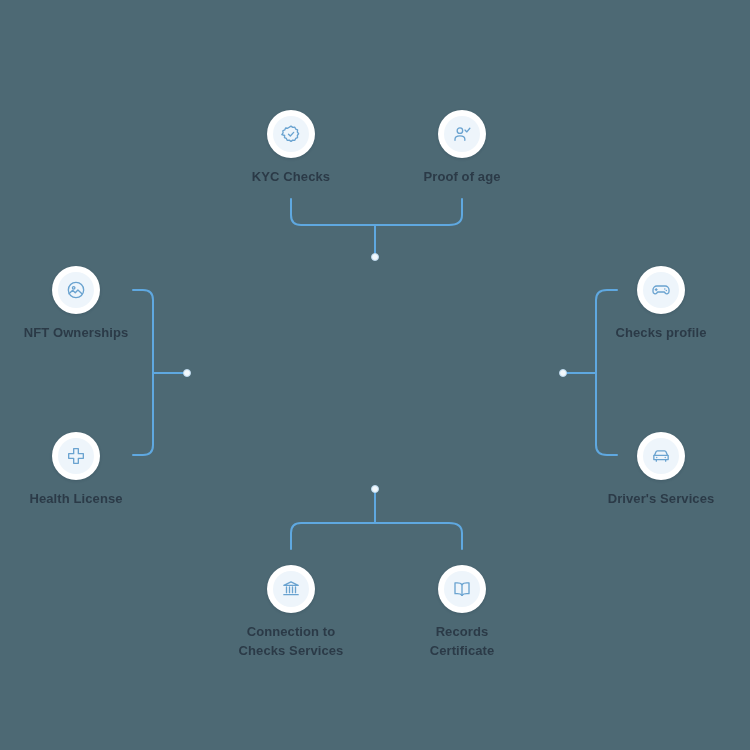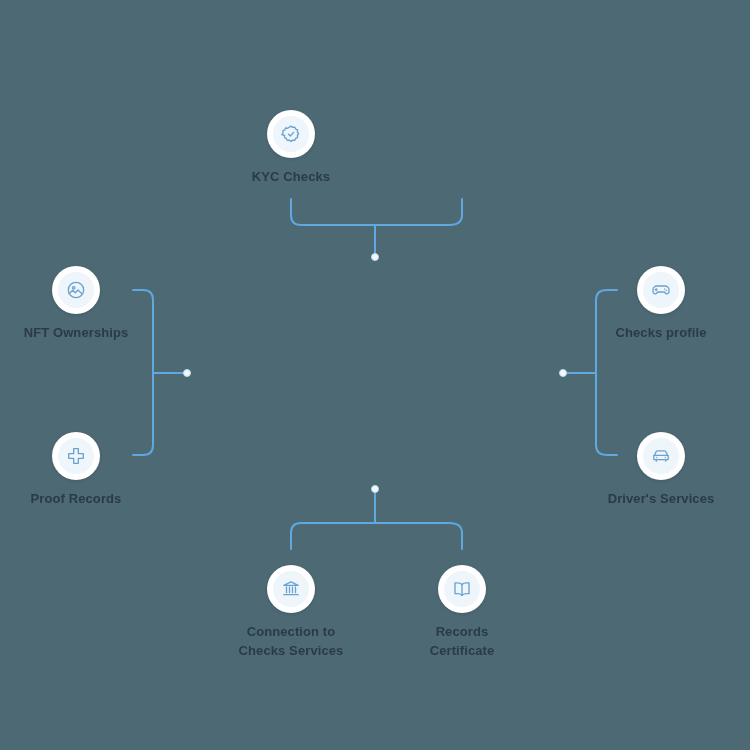--- a/index.html
+++ b/index.html
@@ -101,20 +101,34 @@
           <svg width="20" height="20" viewBox="0 0 24 24" fill="none" stroke="#6aa3d0" stroke-width="1.6" stroke-linecap="round" stroke-linejoin="round">
             <path d="M12 2.6l2.1 1.5 2.5-.3 1 2.3 2.3 1-.3 2.5 1.5 2.1-1.5 2.1.3 2.5-2.3 1-1 2.3-2.5-.3-2.1 1.5-2.1-1.5-2.5.3-1-2.3-2.3-1 .3-2.5L1 12.7l1.5-2.1-.3-2.5 2.3-1 1-2.3 2.5.3z"></path>
             <polyline points="9,12.2 11.2,14.4 15.2,10"></polyline>
           </svg>
         </span>
       </div>
     </div>
     <div class="node-label">KYC Checks</div>
   </div>
 
+  <div class="node" style="left:462px; top:110px;">
+    <div class="node-circle">
+      <div class="node-circle-inner">
+        <span class="node-icon">
+          <svg width="20" height="20" viewBox="0 0 24 24" fill="none" stroke="#6aa3d0" stroke-width="1.6" stroke-linecap="round" stroke-linejoin="round">
+            <circle cx="9.5" cy="8" r="3.3"></circle>
+            <path d="M3.6 19.5v-1.3c0-2.3 2.6-3.9 5.9-3.9s5.9 1.6 5.9 3.9v1.3"></path>
+            <polyline points="15.6,7.3 17.8,9.5 21.4,5.1"></polyline>
+          </svg>
+        </span>
+      </div>
+    </div>
+    <div class="node-label">Proof of age</div>
+  </div>
 
   <div class="node" style="left:76px; top:266px;">
     <div class="node-circle">
       <div class="node-circle-inner">
         <span class="node-icon">
           <svg width="20" height="20" viewBox="0 0 24 24" fill="none" stroke="#6aa3d0" stroke-width="1.6" stroke-linecap="round" stroke-linejoin="round">
             <circle cx="12" cy="12" r="9.2"></circle>
             <circle cx="9.2" cy="9.4" r="1.5"></circle>
             <path d="M3.6 16.6l4.4-4.2 3.1 2.9 3.2-3.3 4.8 4.6"></path>
           </svg>
@@ -127,21 +141,21 @@
   <div class="node" style="left:76px; top:432px;">
     <div class="node-circle">
       <div class="node-circle-inner">
         <span class="node-icon">
           <svg width="20" height="20" viewBox="0 0 24 24" fill="none" stroke="#6aa3d0" stroke-width="1.6" stroke-linecap="round" stroke-linejoin="round">
             <path d="M9.2 3.2h5.6v6h6v5.6h-6v6H9.2v-6h-6V9.2h6z"></path>
           </svg>
         </span>
       </div>
     </div>
-    <div class="node-label">Proof Records</div>
+    <div class="node-label">Health License</div>
   </div>
 
   <div class="node" style="left:661px; top:266px;">
     <div class="node-circle">
       <div class="node-circle-inner">
         <span class="node-icon">
           <svg width="20" height="20" viewBox="0 0 24 24" fill="none" stroke="#6aa3d0" stroke-width="1.6" stroke-linecap="round" stroke-linejoin="round">
             <path d="M7 7.2h10a4.6 4.6 0 014.6 4.6v2.1a2.6 2.6 0 01-4.6 1.7l-1-1.2H8l-1 1.2a2.6 2.6 0 01-4.6-1.7v-2.1A4.6 4.6 0 017 7.2z"></path>
             <line x1="6.2" y1="10.4" x2="6.2" y2="12.6"></line>
             <line x1="5.1" y1="11.5" x2="7.3" y2="11.5"></line>

